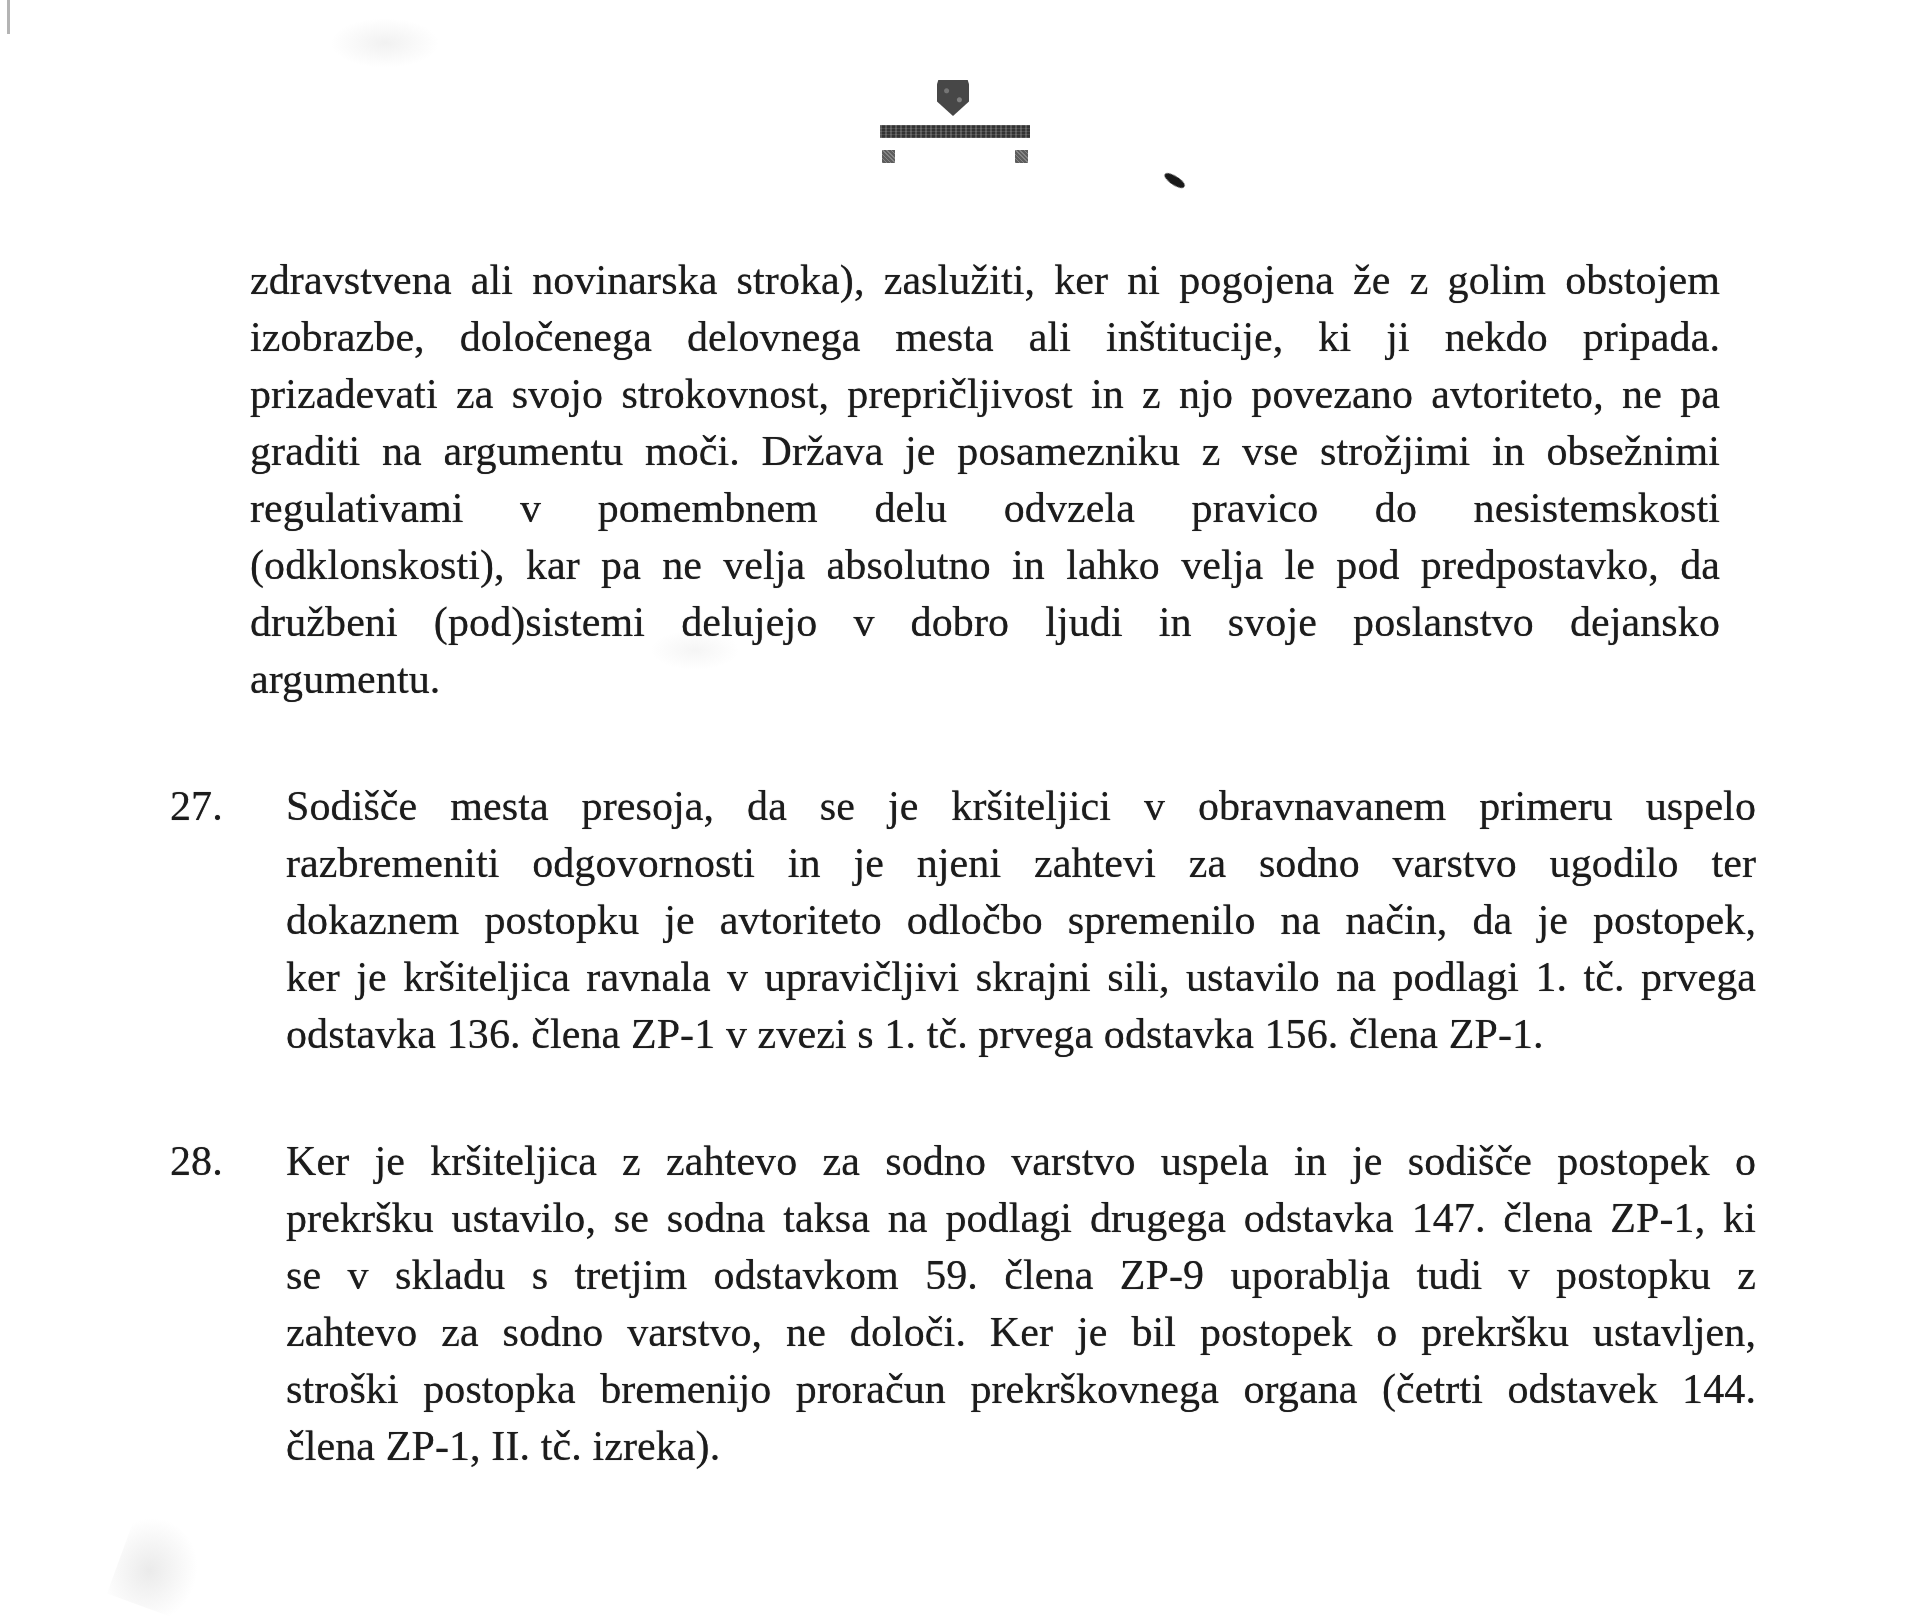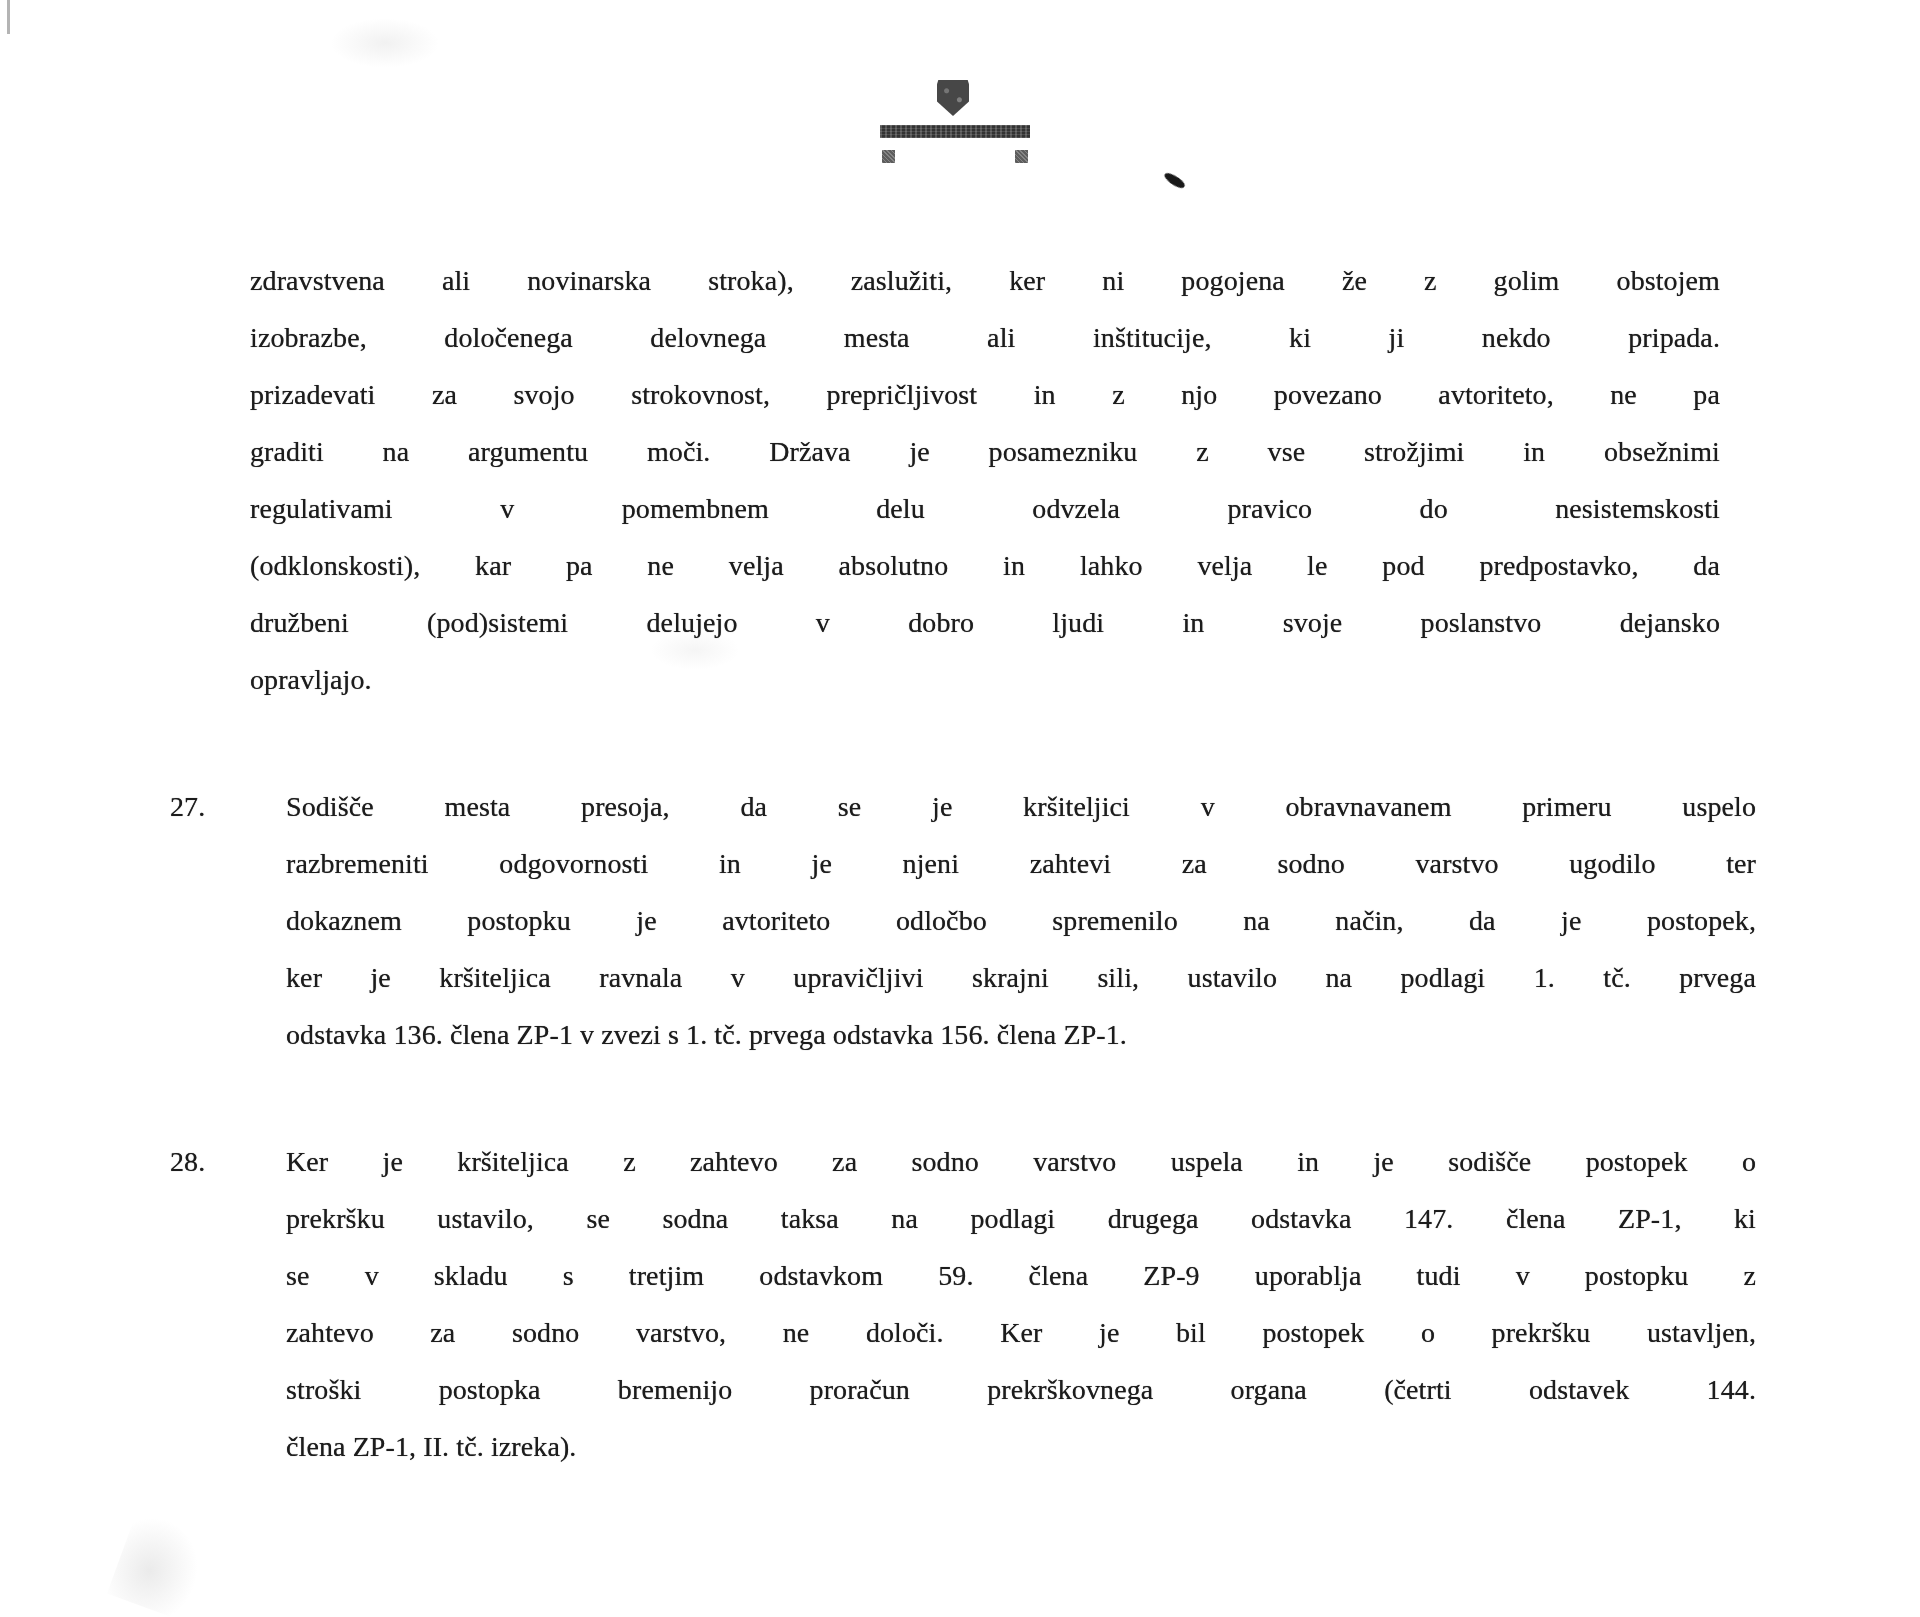--- a/index.html
+++ b/index.html
@@ -95,21 +95,21 @@
     background: radial-gradient(ellipse at center, rgba(130,130,130,0.08), transparent 70%);
   }
 
   
   .doc-body {
     position: absolute;
     left: 170px;
     top: 252px;
     width: 1560px;
     color: var(--ink, #1c1c1c);
-    font-size: 28px;
+    font-size: 42px;
     line-height: 57px;
     text-shadow: 0 0 0.7px rgba(10,10,10,0.75);
     letter-spacing: 0.1px;
   }
   .para {
     display: flex;
     align-items: flex-start;
   }
   .para + .para {
     margin-top: 70px;
@@ -154,21 +154,21 @@
       <div class="para">
         <div class="para-num"></div>
         <div class="para-text">
           <div class="line">zdravstvena ali novinarska stroka), zaslužiti, ker ni pogojena že z golim obstojem</div>
           <div class="line">izobrazbe, določenega delovnega mesta ali inštitucije, ki ji nekdo pripada.</div>
           <div class="line">prizadevati za svojo strokovnost, prepričljivost in z njo povezano avtoriteto, ne pa</div>
           <div class="line">graditi na argumentu moči. Država je posamezniku z vse strožjimi in obsežnimi</div>
           <div class="line">regulativami v pomembnem delu odvzela pravico do nesistemskosti</div>
           <div class="line">(odklonskosti), kar pa ne velja absolutno in lahko velja le pod predpostavko, da</div>
           <div class="line">družbeni (pod)sistemi delujejo v dobro ljudi in svoje poslanstvo dejansko</div>
-          <div class="line last">opravljajo.</div>
+          <div class="line last">argumentu.</div>
         </div>
       </div>
       <div class="para">
         <div class="para-num">27.</div>
         <div class="para-text">
           <div class="line">Sodišče mesta presoja, da se je kršiteljici v obravnavanem primeru uspelo</div>
           <div class="line">razbremeniti odgovornosti in je njeni zahtevi za sodno varstvo ugodilo ter</div>
           <div class="line">dokaznem postopku je avtoriteto odločbo spremenilo na način, da je postopek,</div>
           <div class="line">ker je kršiteljica ravnala v upravičljivi skrajni sili, ustavilo na podlagi 1. tč. prvega</div>
           <div class="line last">odstavka 136. člena ZP-1 v zvezi s 1. tč. prvega odstavka 156. člena ZP-1.</div>

